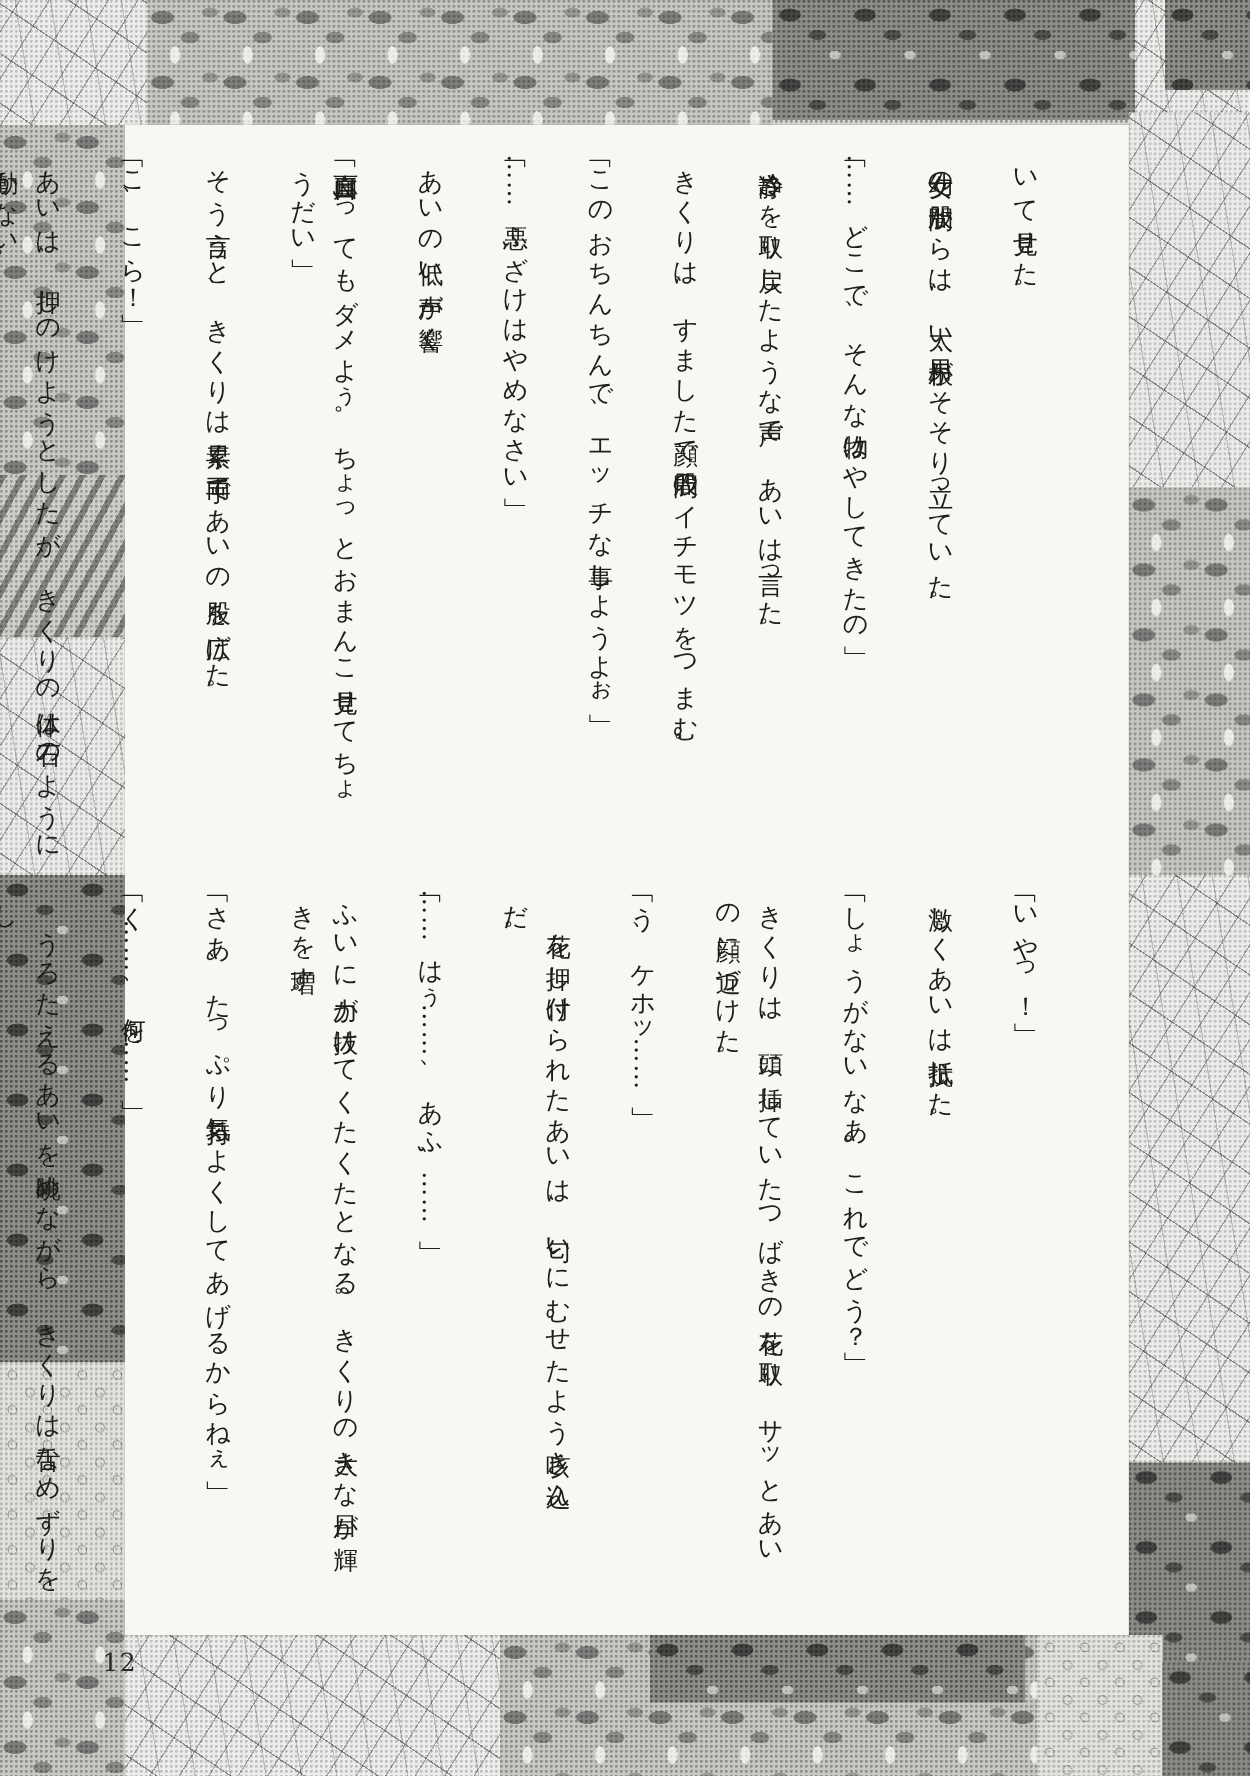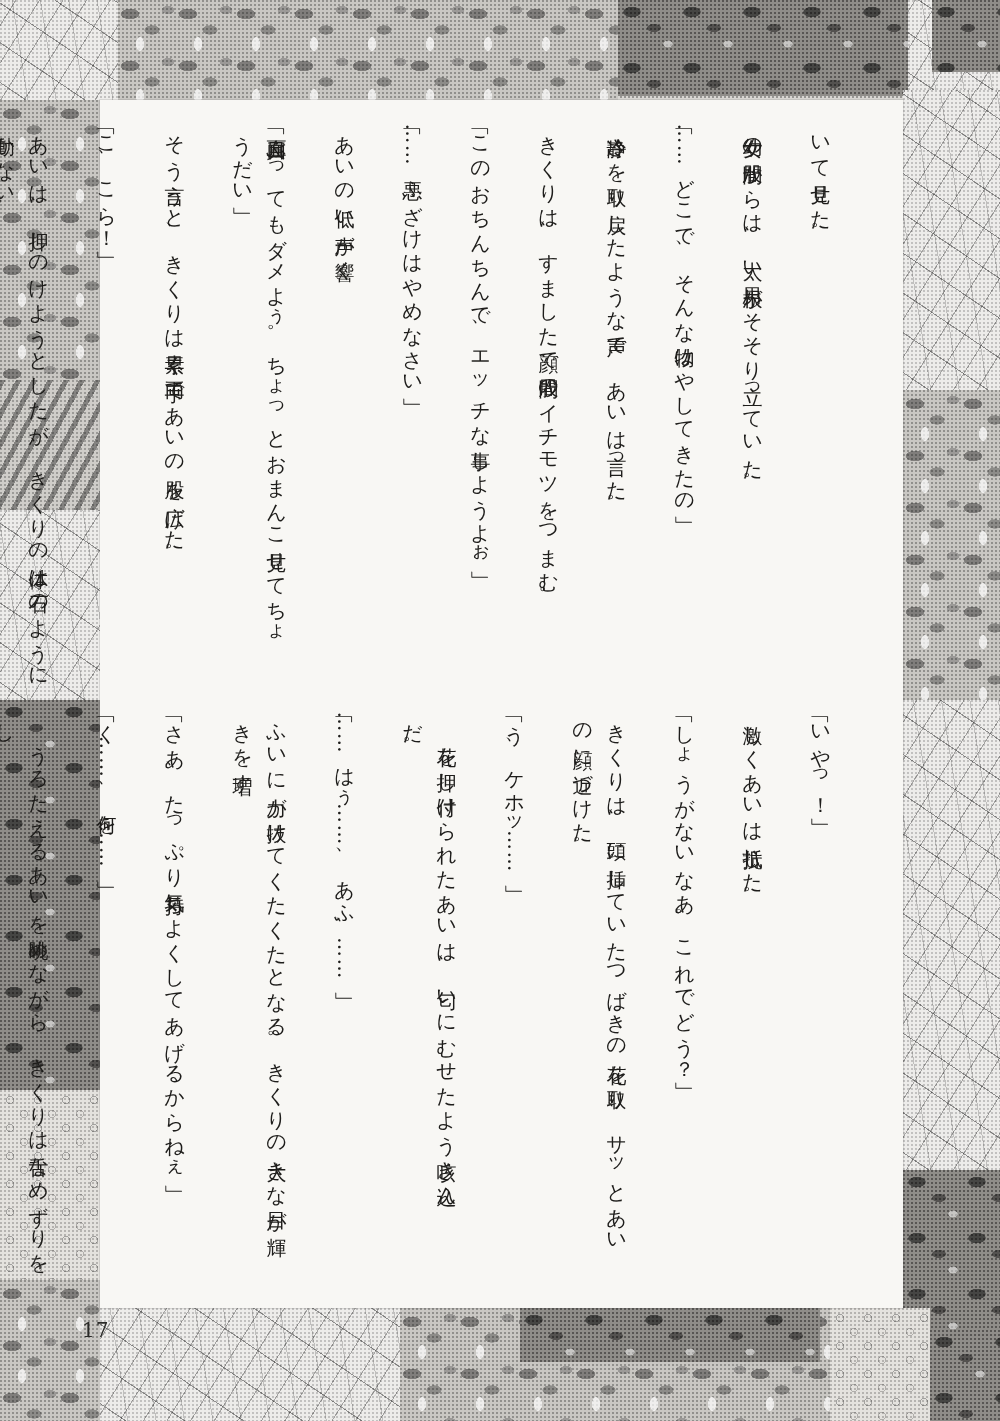--- a/index.html
+++ b/index.html
@@ -158,13 +158,13 @@
   <p>「く……、何を……」</p>
   <p>　うろたえるあいを眺めながら、きくりは舌なめずりをし
 て言った。</p>
   
   
   
   
   
 </div>
 
-<div id="page-number">17</div>
+<div id="page-number">12</div>
 
 </body></html>

